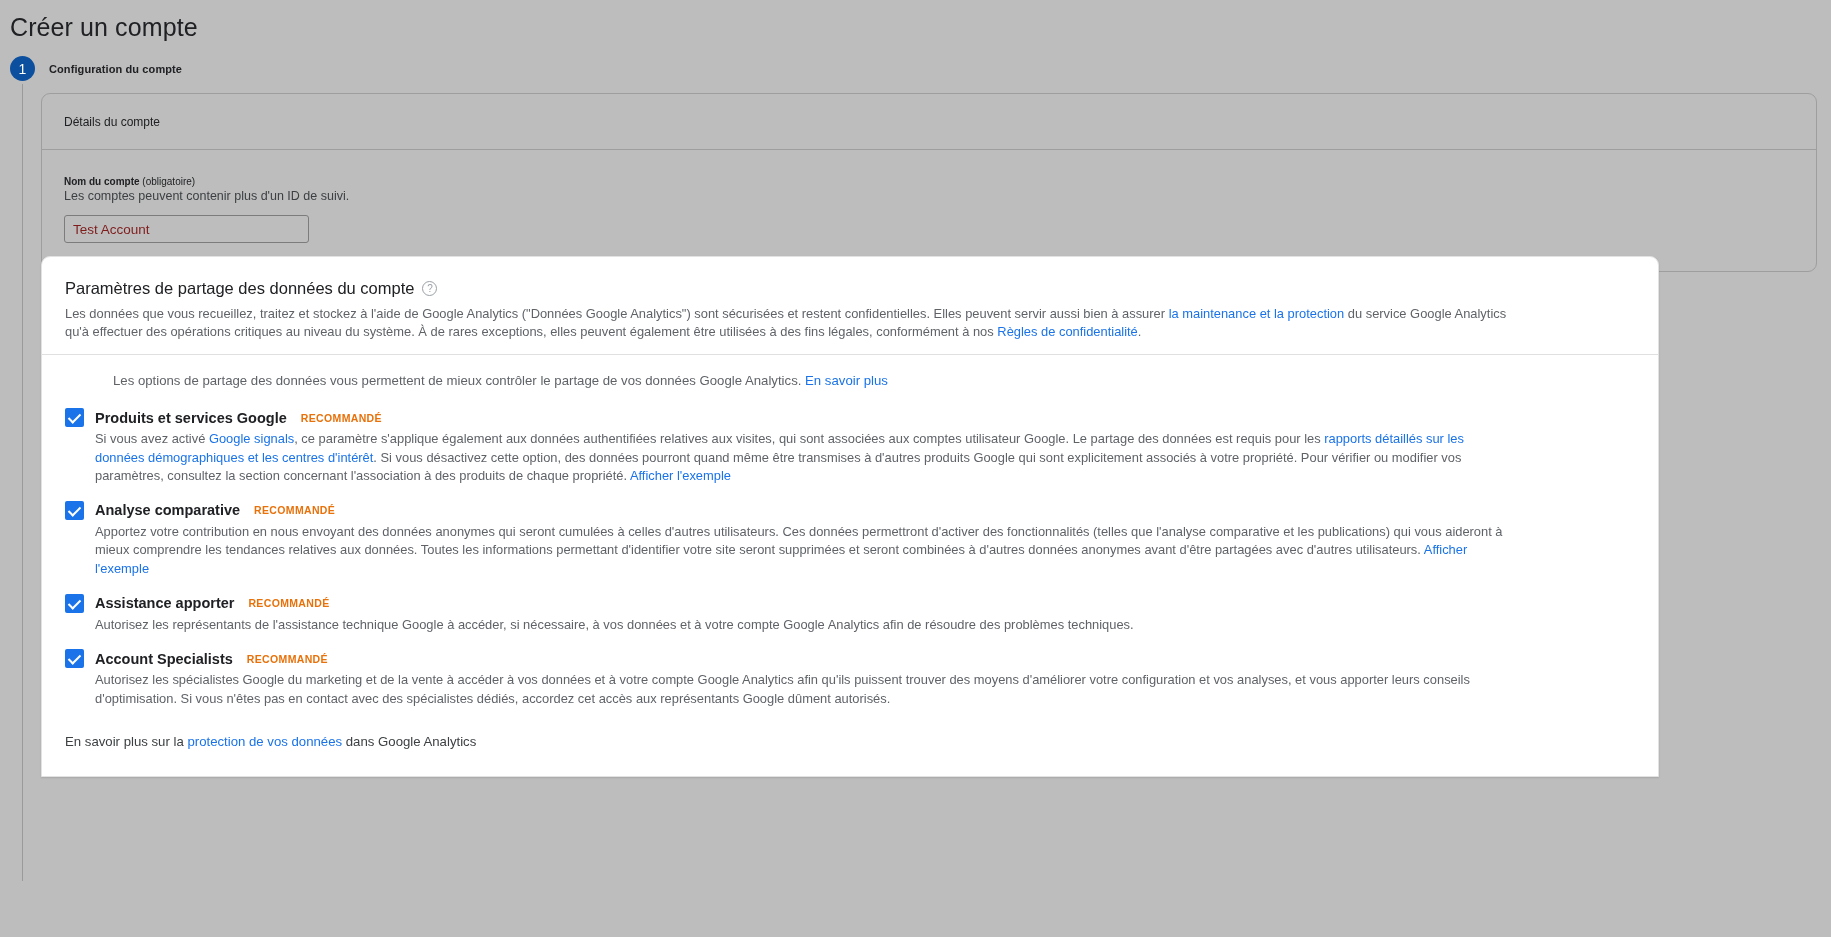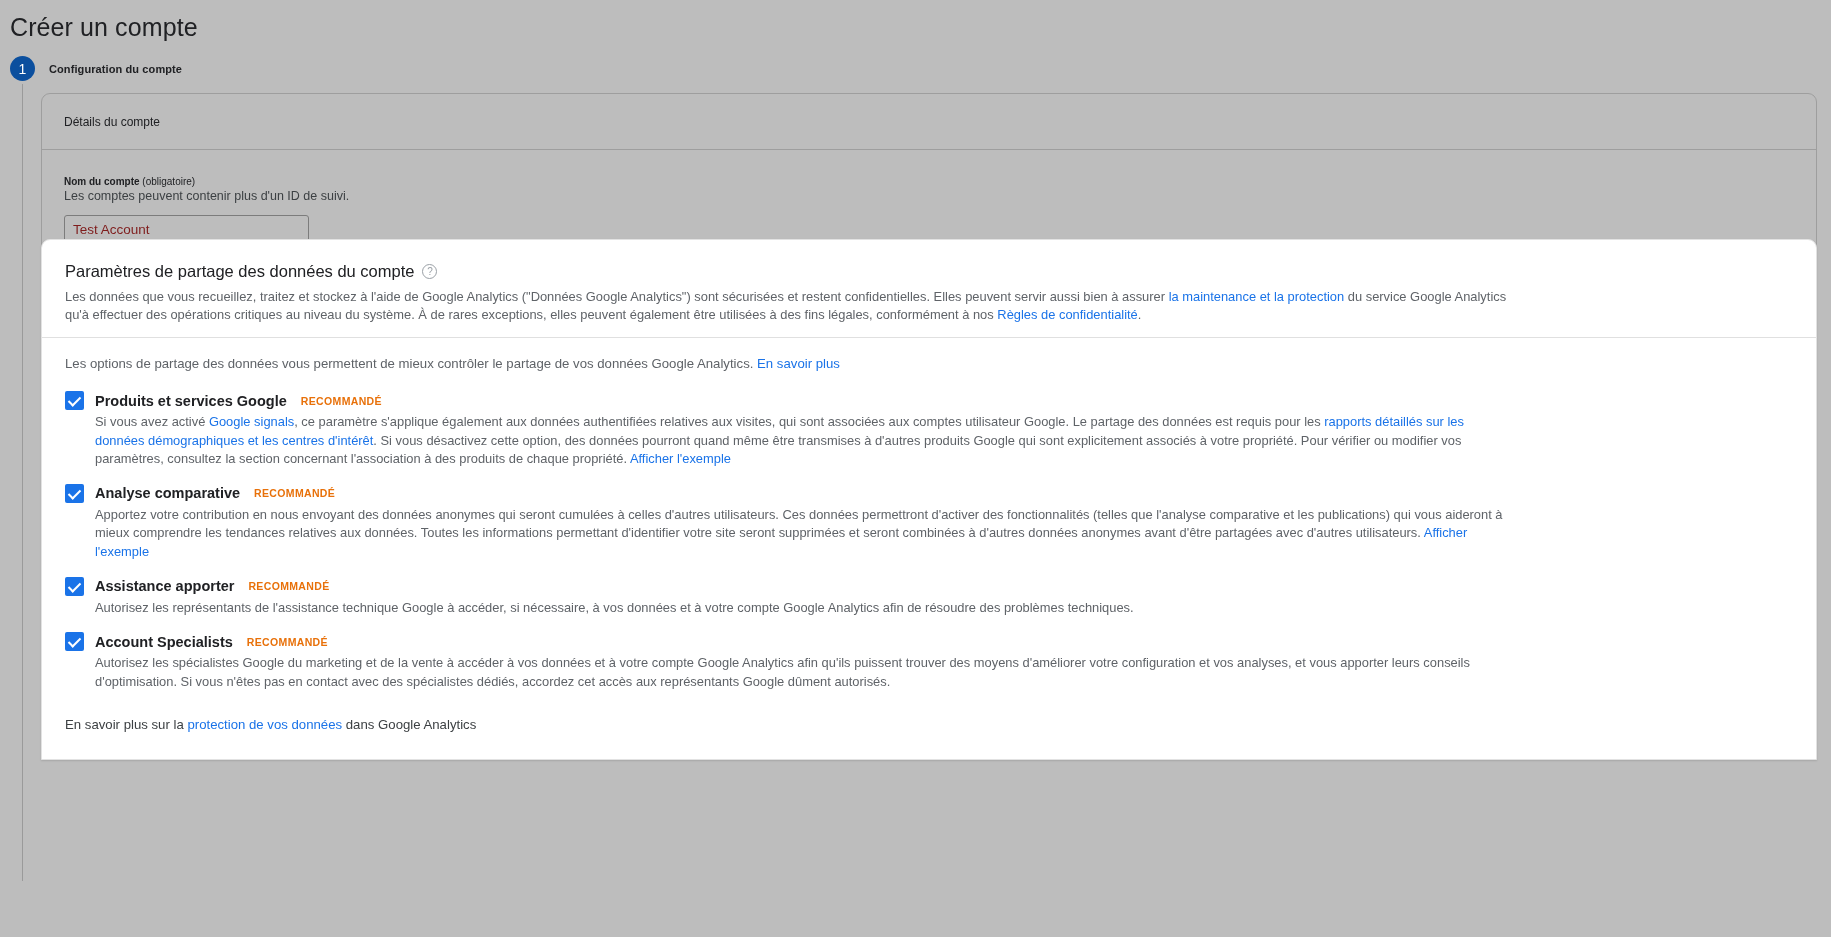--- a/index.html
+++ b/index.html
@@ -99,22 +99,22 @@
     font-size: 13.5px;
     font-family: "Liberation Sans", sans-serif;
     padding: 0 8px;
     display: flex;
     align-items: center;
   }
 
   
   .card-sharing {
     position: absolute;
-    left: 41px; top: 239px;
-    width: 1776px;
+    left: 41px; top: 256px;
+    width: 1618px;
     height: 521px;
     background: #ffffff;
     border: 1px solid #e2e2e2;
     border-radius: 9px 9px 0 0;
     box-shadow: 0 1px 2px rgba(0,0,0,0.12);
     overflow: hidden;
   }
   .sharing-head {
     padding: 22px 23px 14px 23px;
     border-bottom: 1px solid #e0e0e0;
@@ -144,20 +144,21 @@
     color: #5f6368;
     max-width: 1452px;
   }
 
   .sharing-body { padding: 18px 23px 20px 23px; }
 
   .intro-line {
     font-size: 13.2px;
     color: #5f6368;
     margin-bottom: 20px;
+    margin-left: 48px;
   }
 
   a, .link {
     color: #1a73e8;
     text-decoration: none;
     cursor: pointer;
   }
 
   
   .option { margin-bottom: 15px; }

